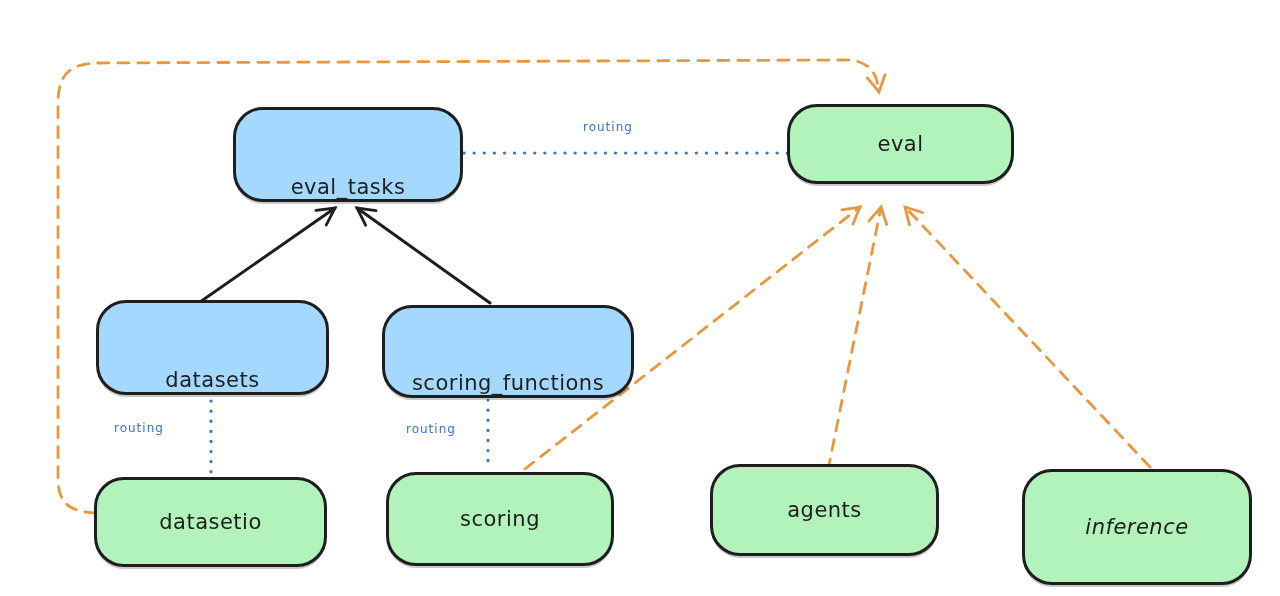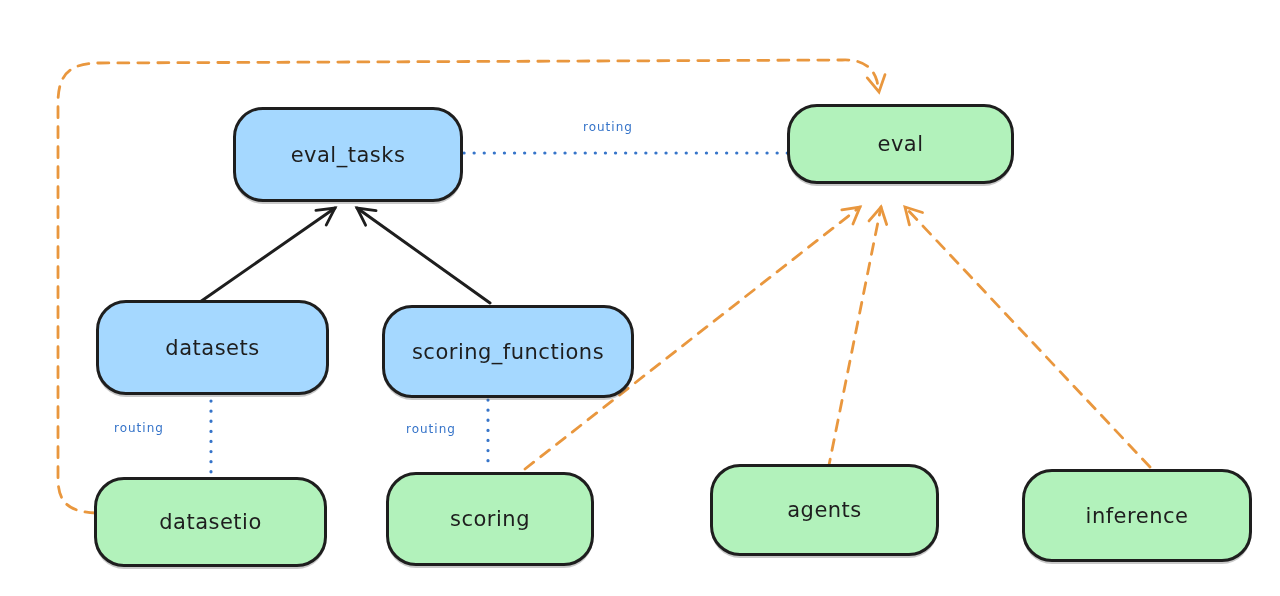--- a/index.html
+++ b/index.html
@@ -31,31 +31,31 @@
   .node{
     position:absolute;z-index:2;
     border:3px solid var(--stroke);
     border-radius:30px;
     display:flex;align-items:center;justify-content:center;
     font-size:21px;letter-spacing:0.5px;color:var(--stroke);
     box-shadow:0 3px 0 -1px rgba(100,100,100,0.35);
     box-sizing:border-box;
     cursor:default;
   }
-  .node.blue{background:var(--node-blue);}
+  .node.blue{background:var(--node-blue);align-items:flex-end;}
   .node.green{background:var(--node-green);}
 
   .n-eval-tasks       {left:233px;top:107px;width:230px;height:95px;}
   .n-eval             {left:787px;top:104px;width:227px;height:80px;}
   .n-datasets         {left:96px; top:300px;width:233px;height:95px;}
   .n-scoring-functions{left:382px;top:305px;width:252px;height:93px;}
   .n-datasetio        {left:94px; top:477px;width:233px;height:90px;text-align:center;}
-  .n-scoring          {left:386px;top:472px;width:208px;height:94px;}
+  .n-scoring          {left:386px;top:472px;width:228px;height:94px;}
   .n-agents           {left:710px;top:464px;width:229px;height:92px;}
-  .n-inference        {left:1022px;top:469px;width:230px;height:93px;}
+  .n-inference        {left:1022px;top:469px;width:230px;height:116px;font-style:italic;}
 
   .edge-label{
     position:absolute;z-index:3;
     color:var(--routing-blue);
     font-size:12px;font-weight:400;letter-spacing:1px;
     background:var(--bg);
     padding:0 3px;
   }
   .l-routing-top {left:580px;top:120px;}
   .l-routing-left{left:111px;top:421px;}

